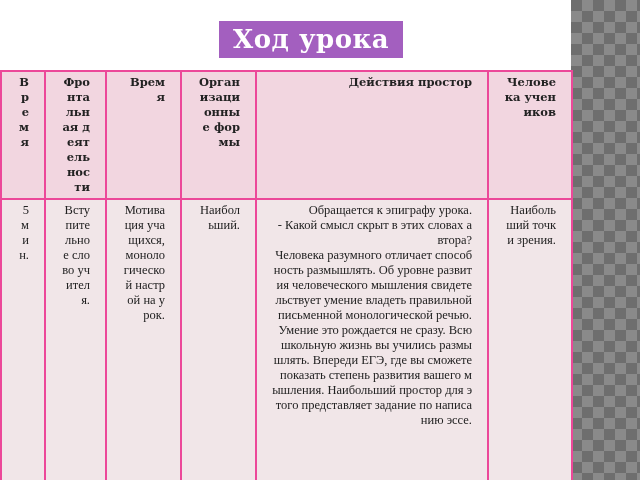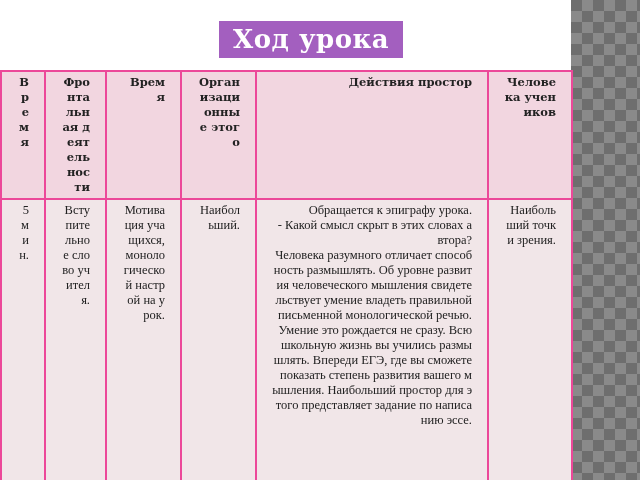--- a/index.html
+++ b/index.html
@@ -45,21 +45,21 @@
       <col style="width:75px">
     <col style="width:75px">
       <col style="width:232px">
       <col style="width:84px">
   </colgroup>
   <tbody>
       <tr>
     <th>Время</th>
     <th>Фронтальная деятельности</th>
     <th>Время</th>
-    <th>Организационные этого</th>
+    <th>Организационные формы</th>
     <th>Действия простор</th>
     <th>Человека учеников</th>
   </tr>
   <tr>
     <td>5 мин.</td>
     <td>Вступительное слово учителя.</td>
     <td>Мотивация учащихся, монологической настрой на урок.</td>
     <td>Наибольший.</td>
     <td class="teacher" style="white-space:pre-line">Обращается к эпиграфу урока.
 - Какой смысл скрыт в этих словах автора?

